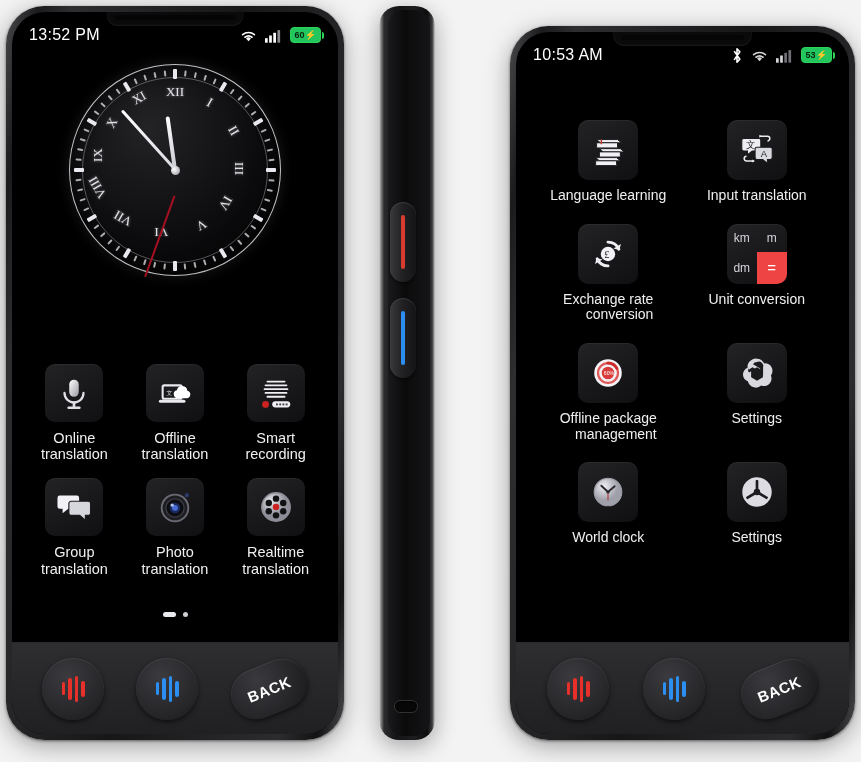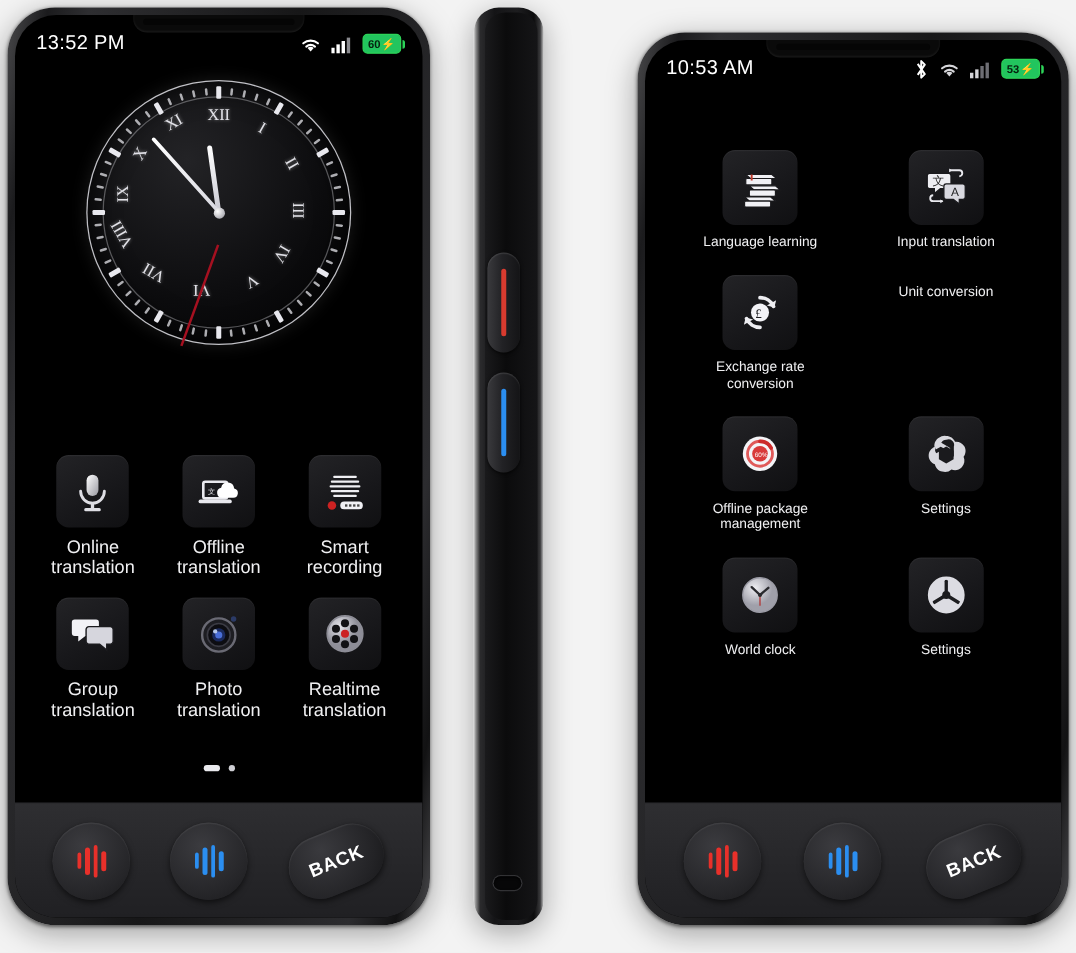--- a/index.html
+++ b/index.html
@@ -101,21 +101,21 @@
     background: linear-gradient(150deg,#232326,#17171a 60%,#101012);
     display: flex; align-items: center; justify-content: center;
     box-shadow: inset 0 1px 0 rgba(255,255,255,.05);
     position: relative; overflow: hidden;
   }
   .grid2 .app-ic { width: 60px; height: 60px; }
   .app-lb {
     margin-top: 8px; color: #f0f0f2; font-size: 14.5px; line-height: 1.12;
     text-align: center; max-width: 100px;
   }
-  .grid2 .app-lb { font-size: 11px; max-width: 150px; }
+  .grid2 .app-lb { font-size: 14px; max-width: 150px; text-align: right; }
 
   
   .dots { position: absolute; left: 0; right: 0; display: flex; justify-content: center; align-items: center; gap: 7px; }
   .dot { width: 5px; height: 5px; border-radius: 50%; background: #cfcfd4; }
   .dot.on { width: 13px; height: 5px; border-radius: 3px; background: #eaeaee; }
 
   
   .btnbar {
     position: absolute; left: 0; right: 0; bottom: 0; height: 92px;
     background: linear-gradient(#2b2b2e,#212124 55%,#ararara);
@@ -605,20 +605,28 @@
                 <path d="M33.6 9.6 32 15.8l-6.2-1.6Z" fill="#eeeef2"></path>
                 <path d="M20 32.5A12.5 12.5 0 0 1 8.6 25.1" stroke="#eeeef2" stroke-width="3.1" fill="none" stroke-linecap="round"></path>
                 <path d="M6.4 30.4 8 24.2l6.2 1.6Z" fill="#eeeef2"></path>
                 <circle cx="20" cy="20" r="7.6" fill="#f2f2f6"></circle>
                 <text x="16" y="24.4" font-size="11" fill="#1a1a1d" font-family="serif">£</text>
               </svg>
             </div>
             <div class="app-lb">Exchange rate<br>conversion</div>
           </div>
           <div class="app">
+            <div class="app-ic">
+              <div style="display:grid;grid-template-columns:1fr 1fr;width:100%;height:100%;">
+                <div style="display:flex;align-items:center;justify-content:center;color:#d4d4da;font-size:12px;">km</div>
+                <div style="display:flex;align-items:center;justify-content:center;color:#d4d4da;font-size:12px;">m</div>
+                <div style="display:flex;align-items:center;justify-content:center;color:#d4d4da;font-size:12px;">dm</div>
+                <div style="display:flex;align-items:center;justify-content:center;background:#ef4444;color:#fff;font-size:15px;">=</div>
+              </div>
+            </div>
             <div class="app-lb">Unit conversion</div>
           </div>
           <div class="app">
             <div class="app-ic">
               <svg width="38" height="38" viewBox="0 0 40 40">
                 <circle cx="20" cy="20" r="14.5" fill="#f4f4f7"></circle>
                 <circle cx="20" cy="20" r="10.5" fill="none" stroke="#e05a5a" stroke-width="2.4"></circle>
                 <path d="M20 9.5a10.5 10.5 0 0 1 9.3 5.6" stroke="#cc2b2b" stroke-width="3.2" fill="none" stroke-linecap="round"></path>
                 <circle cx="20" cy="20" r="6.6" fill="#d93a3a"></circle>
                 <text x="15.6" y="22.6" font-size="5.4" fill="#fff" font-family="sans-serif">60%</text>

